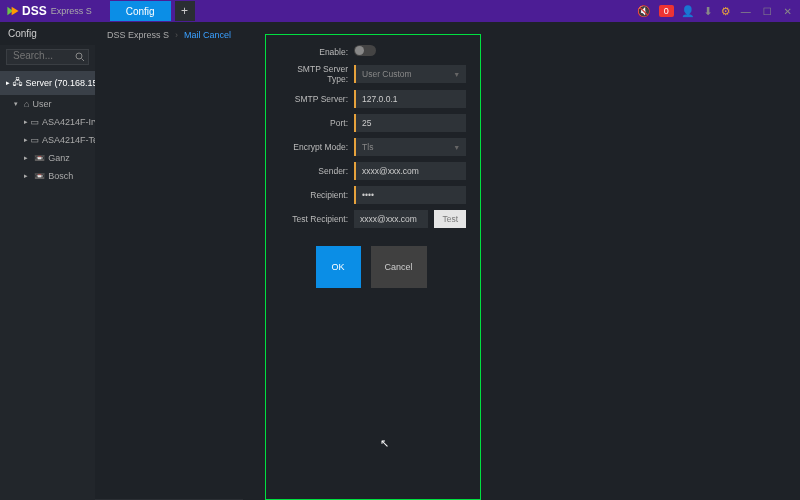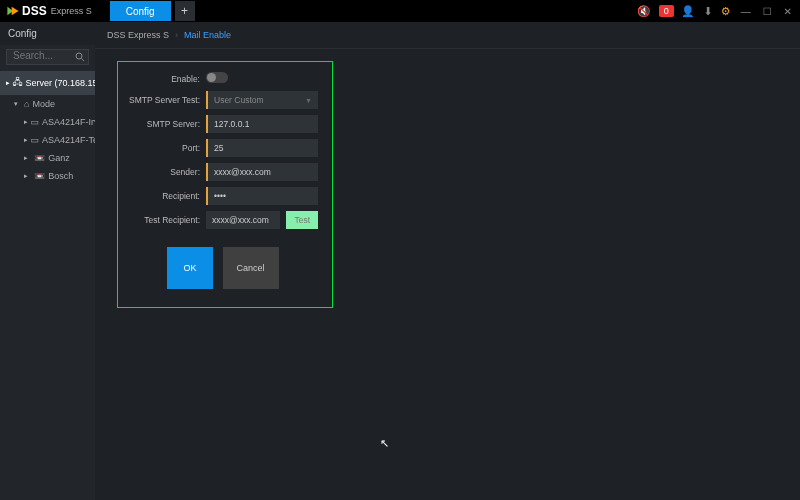--- a/index.html
+++ b/index.html
@@ -1,18 +1,18 @@
 <!DOCTYPE html>
 <html><head>
 <meta charset="utf-8">
 <style>
   * { box-sizing: border-box; margin: 0; padding: 0; font-family: Arial, sans-serif; }
   body { background: #1e2227; color: #ccc; font-size: 10px; width: 800px; height: 500px; overflow: hidden; position: relative; }
   
-  .titlebar { height: 22px; background: #000000; display: flex; align-items: center; padding: 0 6px; }
+  .titlebar { height: 22px; background: #4c1d95; display: flex; align-items: center; padding: 0 6px; }
   .logo { display: flex; align-items: center; gap: 2px; }
   .logo-icon { width: 14px; height: 14px; }
   .logo-text { font-weight: bold; font-size: 12px; color: #fff; }
   .logo-sub { font-size: 9px; color: #aaa; margin-left: 2px; }
   .titlebar-tabs { display: flex; margin-left: 18px; gap: 0; }
   .tab-btn { background: #0b8ee6; color: #fff; border: none; padding: 4px 16px; font-size: 10px; cursor: pointer; }
   .plus-btn { width: 20px; height: 20px; background: #2a2e33; color: #ccc; border: none; margin-left: 4px; display: flex; align-items: center; justify-content: center; cursor: pointer; font-size: 12px; }
   .titlebar-right { margin-left: auto; display: flex; align-items: center; gap: 8px; }
   .tb-icon { color: #888; font-size: 11px; cursor: pointer; }
   .tb-red { background: #e33; color: #fff; padding: 1px 5px; border-radius: 2px; font-size: 9px; }
@@ -27,38 +27,38 @@
   .search-input { width: 100%; background: #2a2e33; border: 1px solid #3a3e43; color: #ccc; padding: 0 18px 3px 6px; font-size: 10px; }
   .search-icon { position: absolute; right: 10px; top: 7px; color: #888; }
   .tree { padding: 2px 0; font-size: 9px; }
   .tree-item { padding: 4px 6px; display: flex; align-items: center; gap: 3px; cursor: pointer; color: #aaa; white-space: nowrap; overflow: hidden; }
   .tree-item.selected { background: #3a4048; color: #fff; }
   .tree-indent-1 { padding-left: 14px; }
   .tree-indent-2 { padding-left: 24px; }
   .tree-caret { font-size: 7px; width: 7px; display:inline-block; }
   .tree-icon { font-size: 9px; }
   
-  .main { flex: 1; display: flex; flex-direction: column; }
+  .main { flex: 1; display: flex; flex-direction: row; }
   .breadcrumb { padding: 8px 12px; font-size: 9px; color: #888; display: flex; gap: 6px; border-bottom: 1px solid #2a2e33; }
   .bc-item { color: #aaa; }
   .bc-active { color: #3aa0ff; }
   .bc-sep { color: #555; }
   
   .form-panel { margin: 12px 0 0 22px; width: 216px; border: 1px solid #00e040; padding: 10px 14px 18px 10px; }
   .form-row { display: flex; align-items: center; margin-bottom: 6px; }
   .form-label { width: 78px; text-align: right; font-size: 8.5px; color: #bbb; padding-right: 6px; }
   .form-control { flex: 1; }
   .toggle { width: 22px; height: 11px; background: #444; border-radius: 6px; position: relative; display: inline-block; }
   .toggle::after { content:''; width:9px; height:9px; background:#888; border-radius:50%; position:absolute; top:1px; left:1px; }
   .select, .input { width: 100%; background: #2e3338; border: none; border-left: 2px solid #e6a23c; color: #888; padding: 3px 6px; font-size: 8.5px; height: 18px; }
   .input.filled { color: #ccc; }
   .select { display:flex; justify-content:space-between; align-items:center; }
   .row-with-btn { display:flex; gap:6px; }
   .row-with-btn .input { flex:1; border-left:none; }
-  .test-btn { background:#86efac; color:#777; border:none; padding:3px 8px; font-size:8.5px; cursor:pointer; }
+  .test-btn { background:#e5e5e5; color:#777; border:none; padding:3px 8px; font-size:8.5px; cursor:pointer; }
   .btn-row { display:flex; justify-content:center; gap:10px; margin-top:18px; }
   .btn-ok { background:#0b8ee6; color:#fff; border:none; padding:16px 16px; font-size:9px; cursor:pointer; }
   .btn-cancel { background:#404040; color:#ccc; border:none; padding:15px 14px; font-size:9px; cursor:pointer; }
   
   .cursor { position:absolute; left:380px; top:437px; font-size:11px; color:#fff; pointer-events:none; }
 </style>
 </head>
 <body>
 
 <div class="titlebar">
@@ -98,21 +98,21 @@
     </div>
     <div class="tree">
       <div class="tree-item selected">
         <span class="tree-caret">▸</span>
         <span class="tree-icon">🖧</span>
         <span>Server (70.168.153.130)</span>
       </div>
       <div class="tree-item tree-indent-1">
         <span class="tree-caret">▾</span>
         <span class="tree-icon">⌂</span>
-        <span>Mode</span>
+        <span>User</span>
       </div>
       <div class="tree-item tree-indent-2">
         <span class="tree-caret">▸</span>
         <span class="tree-icon">▭</span>
         <span>ASA4214F-Irvine</span>
       </div>
       <div class="tree-item tree-indent-2">
         <span class="tree-caret">▸</span>
         <span class="tree-icon">▭</span>
         <span>ASA4214F-Texas</span>
@@ -127,42 +127,49 @@
         <span class="tree-icon">📼</span>
         <span>Bosch</span>
       </div>
     </div>
   </div>
 
   <div class="main">
     <div class="breadcrumb">
       <span class="bc-item">DSS Express S</span>
       <span class="bc-sep">›</span>
-      <span class="bc-active">Mail Enable</span>
+      <span class="bc-active">Mail Cancel</span>
     </div>
 
     <div class="form-panel">
       <div class="form-row">
         <div class="form-label">Enable:</div>
         <div class="form-control"><span class="toggle"></span></div>
       </div>
       <div class="form-row">
-        <div class="form-label">SMTP Server Test:</div>
+        <div class="form-label">SMTP Server Type:</div>
         <div class="form-control select">
           <span>User Custom</span>
           <span style="font-size:7px;color:#666;">▼</span>
         </div>
       </div>
       <div class="form-row">
         <div class="form-label">SMTP Server:</div>
         <input class="input filled form-control" value="127.0.0.1" style="">
       </div>
       <div class="form-row">
         <div class="form-label">Port:</div>
         <input class="input filled form-control" value="25" style="">
+      </div>
+      <div class="form-row">
+        <div class="form-label">Encrypt Mode:</div>
+        <div class="form-control select">
+          <span>Tls</span>
+          <span style="font-size:7px;color:#666;">▼</span>
+        </div>
       </div>
       <div class="form-row">
         <div class="form-label">Sender:</div>
         <input class="input filled form-control" value="xxxx@xxx.com" style="">
       </div>
       <div class="form-row">
         <div class="form-label">Recipient:</div>
         <input class="input filled form-control" type="password" value="••••" style="">
       </div>
       <div class="form-row">

